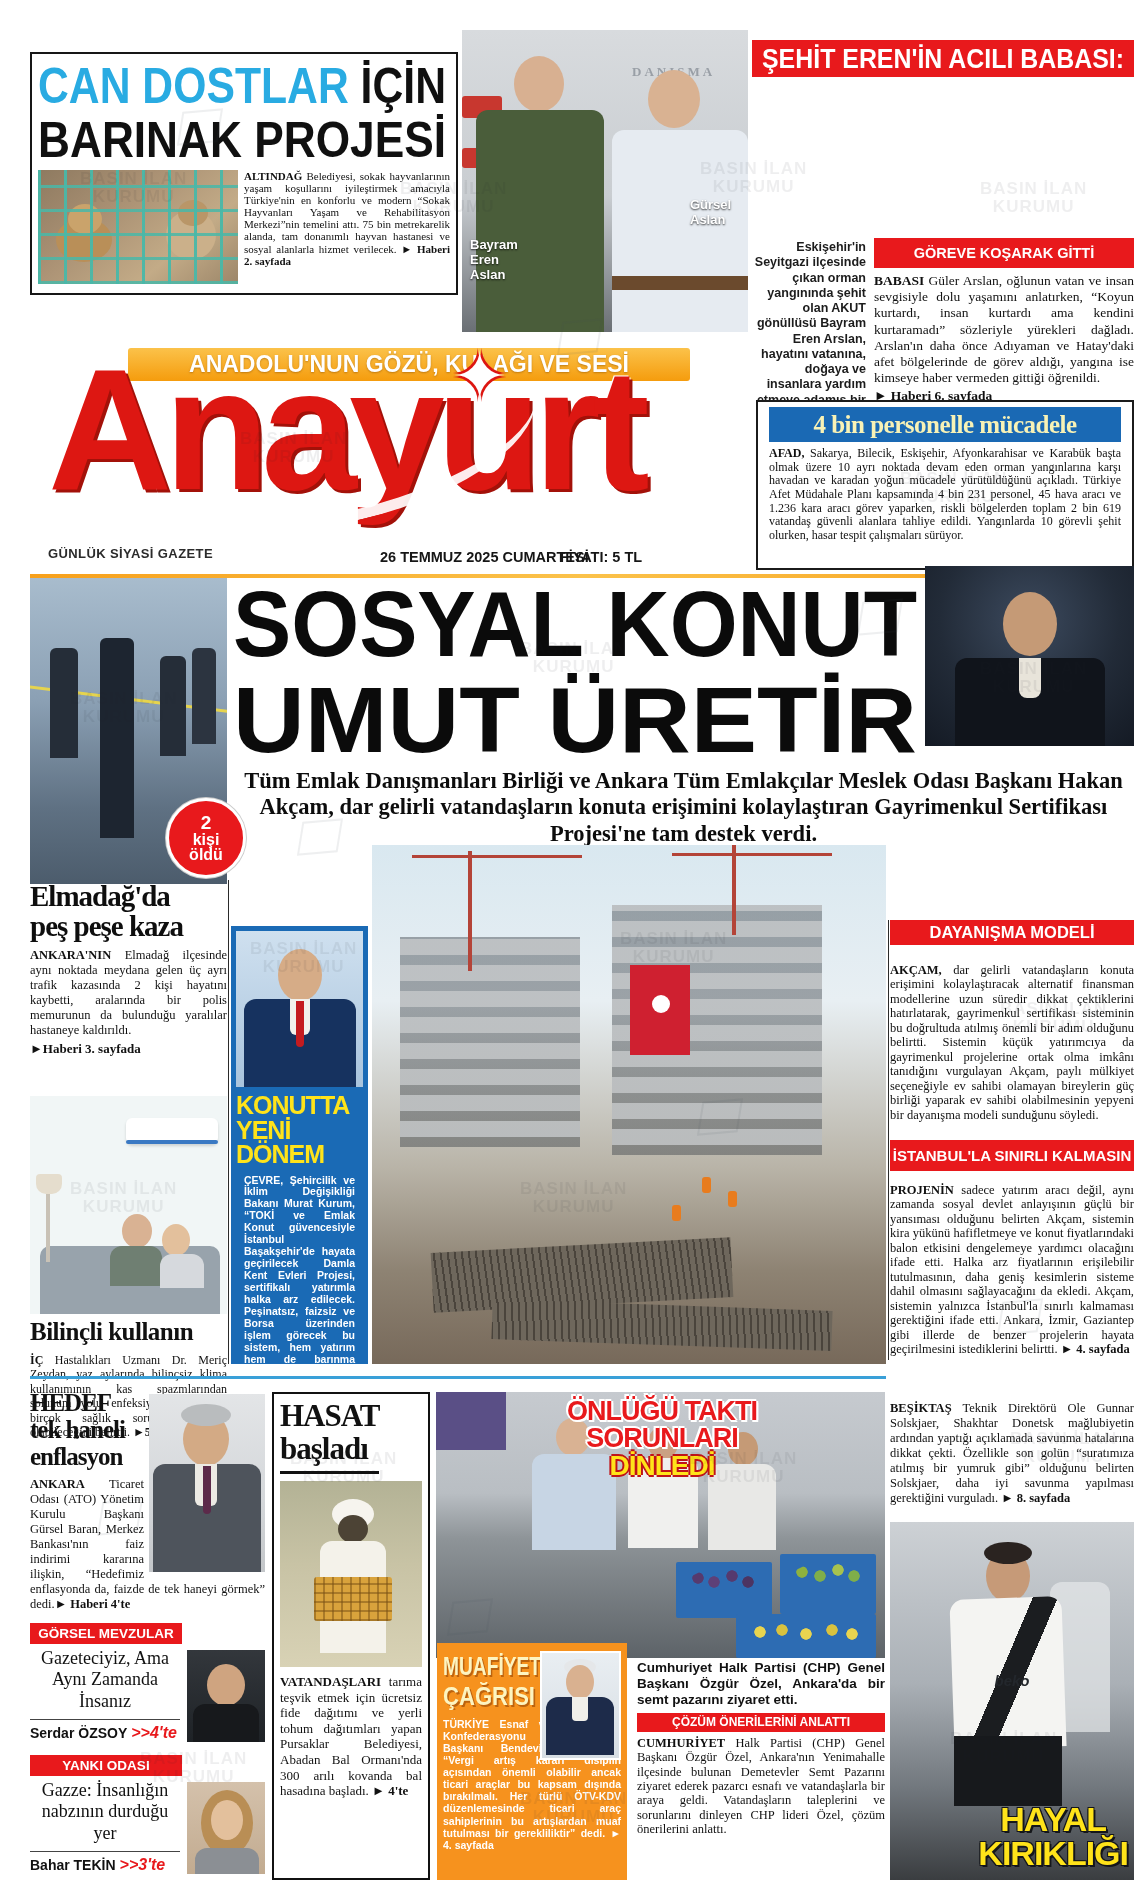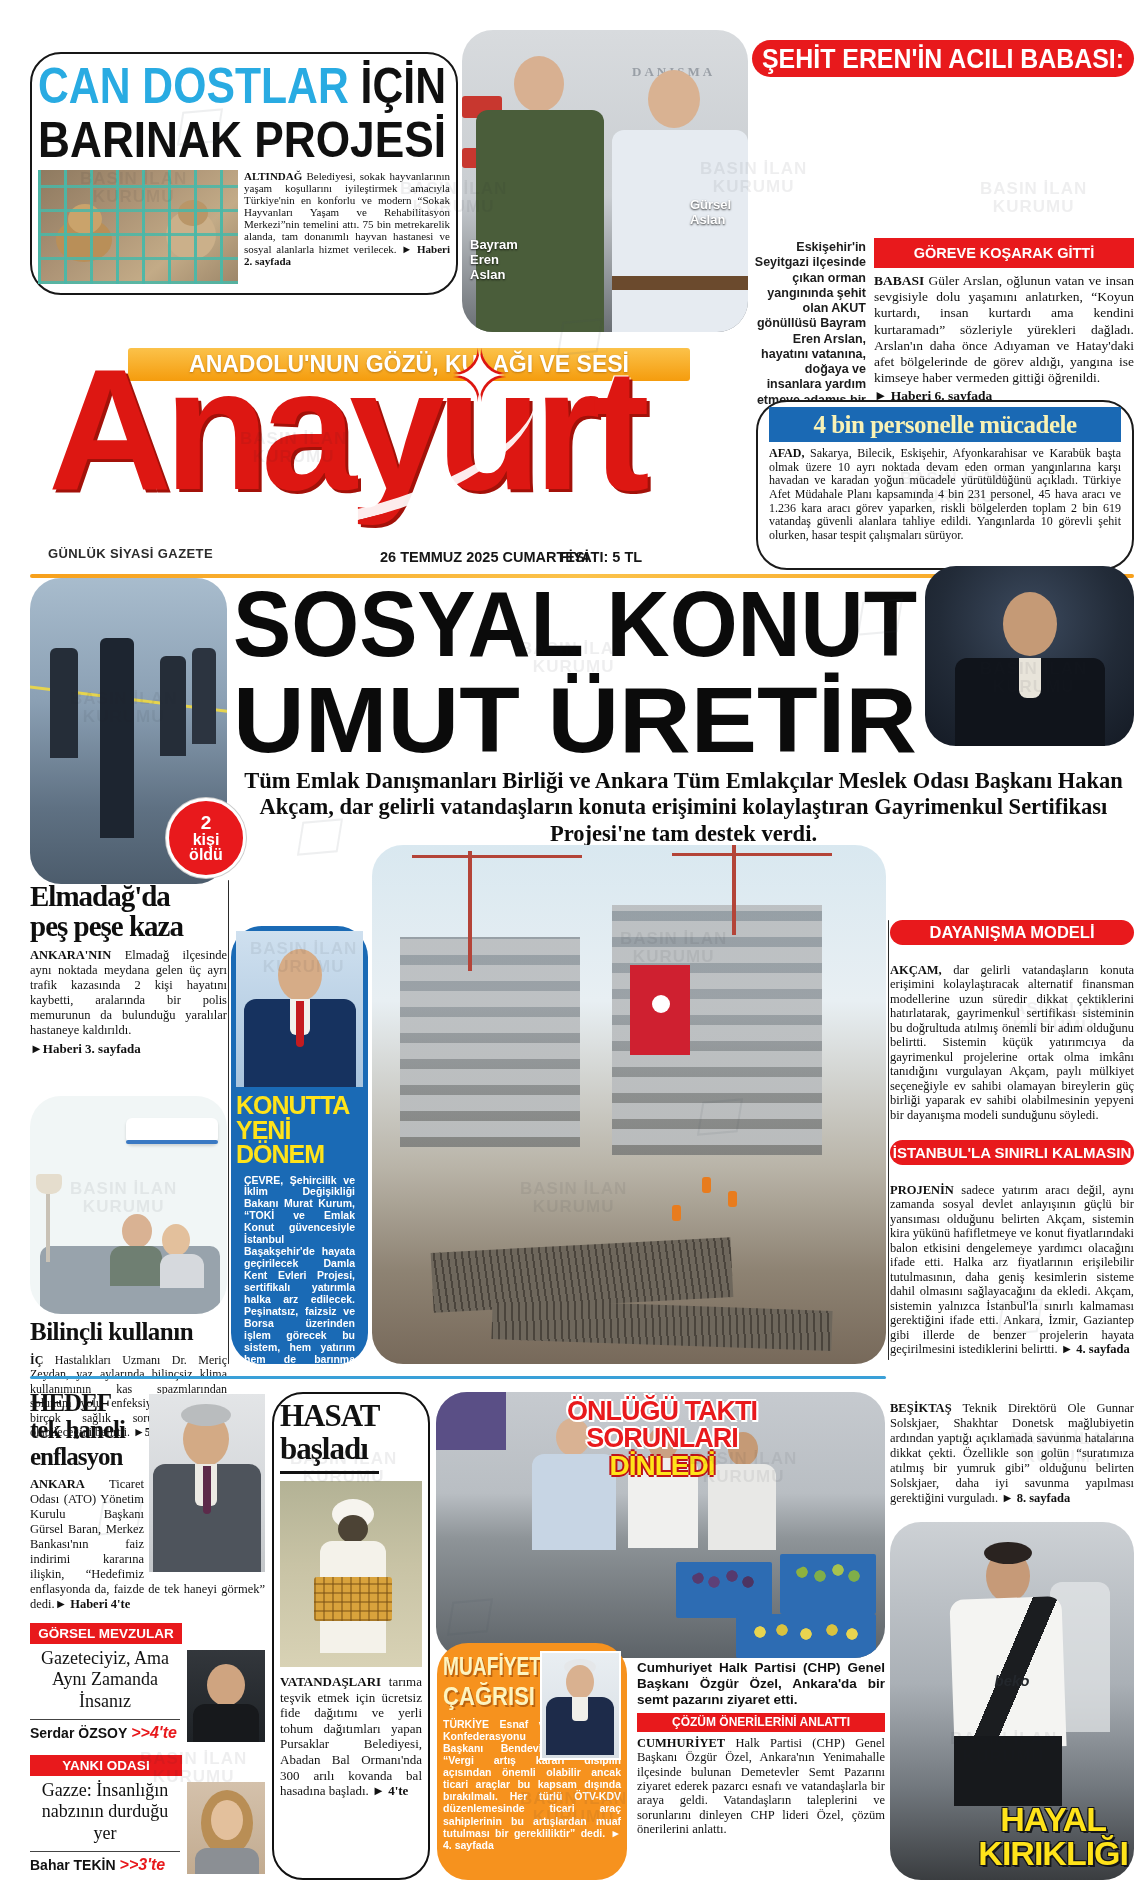--- a/index.html
+++ b/index.html
@@ -1,18 +1,18 @@
 <!DOCTYPE html>
 <html><head>
 <meta charset="utf-8">
 <style>
   html,body{margin:0;padding:0;background:#e9e9e6;}
   .page{position:relative;width:1140px;height:1889px;margin:0 auto;background:#fff;
         overflow:hidden;font-family:"Liberation Serif",serif;color:#111;}
-  .abs{position:absolute;border-radius:31px;}
+  .abs{position:absolute;}
   .jus{text-align:justify;}
   b{font-weight:bold;}
   .ref{font-weight:bold;font-family:"Liberation Serif",serif;}
   .redband{background:#e8191c;color:#fff;font-family:"Liberation Sans",sans-serif;
            font-weight:bold;text-align:center;display:flex;align-items:center;justify-content:center;}
   
   .wm{position:absolute;opacity:.07;color:#20242c;font-family:"Liberation Sans",sans-serif;
       font-weight:bold;font-size:17px;line-height:1.05;text-align:center;letter-spacing:1px;
       display:flex;flex-direction:column;pointer-events:none;z-index:5;}
   .cube{position:absolute;width:36px;height:30px;border:2px solid rgba(70,75,90,.09);
@@ -115,21 +115,21 @@
   .bld{position:absolute;background:
        repeating-linear-gradient(0deg,rgba(62,68,74,.45) 0 10px,rgba(185,188,190,.9) 10px 26px);}
   .crane-m{position:absolute;width:4px;background:#b44438;}
   .crane-j{position:absolute;height:3px;background:#b44438;}
   .flagban{position:absolute;background:#cf2030;}
   .worker{position:absolute;width:9px;height:16px;background:#e87c1e;border-radius:3px;}
   .rebar{position:absolute;background:repeating-linear-gradient(85deg,#4a443c 0 2px,#6e675c 2px 7px);}
   
   .rcol-band1{left:890px;top:920px;width:244px;height:25px;font-size:16.5px;}
   .rcol-b1{left:890px;top:950px;width:244px;font-size:12.5px;line-height:1.16;}
-  .rcol-band2{left:890px;top:1140px;width:244px;height:25px;font-size:15px;}
+  .rcol-band2{left:890px;top:1140px;width:244px;height:31px;font-size:15px;}
   .rcol-b2{left:890px;top:1170px;width:244px;font-size:12.5px;line-height:1.16;}
   .vr{position:absolute;width:1px;background:#2a2a2a;}
   .divider-blue{left:30px;top:1376px;width:856px;height:3px;background:#3aa0d8;}
   
   .col1{left:30px;top:1390px;width:235px;}
   .ph-baran{float:right;width:116px;height:178px;margin:4px 0 4px 5px;position:relative;overflow:hidden;
             background:linear-gradient(180deg,#e3e5e7 0%,#d4d7da 60%,#c3c6c9 100%);}
   .col1 h2{margin:0;font-size:25px;line-height:1.07;letter-spacing:-1px;}
   .col1 .smallbody{font-size:12.5px;}
   .colband{width:152px;height:21px;font-size:13.5px;margin-top:11px;}

